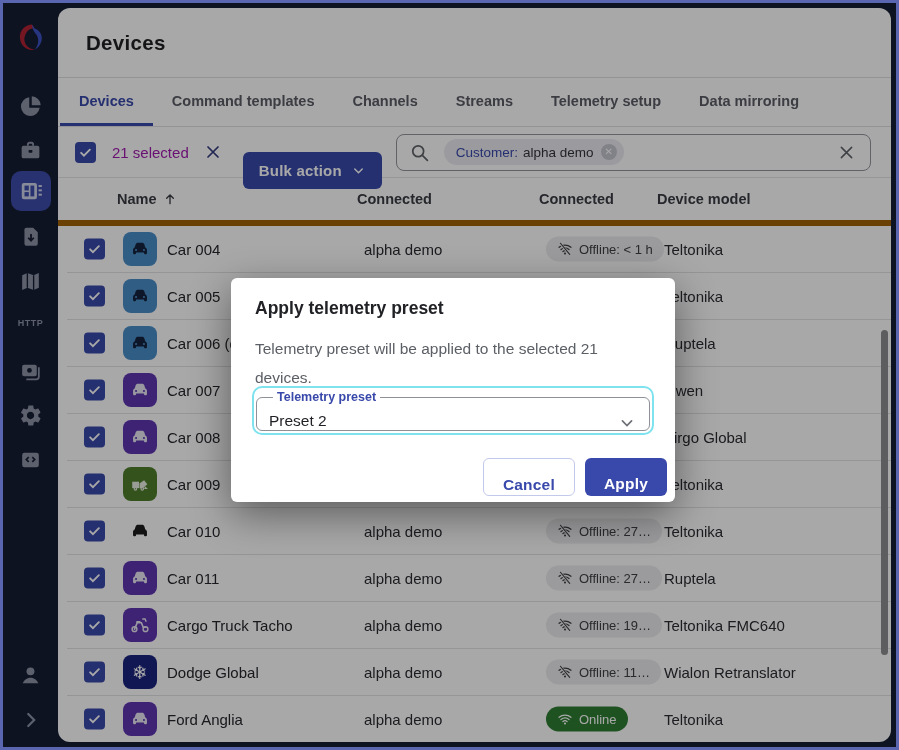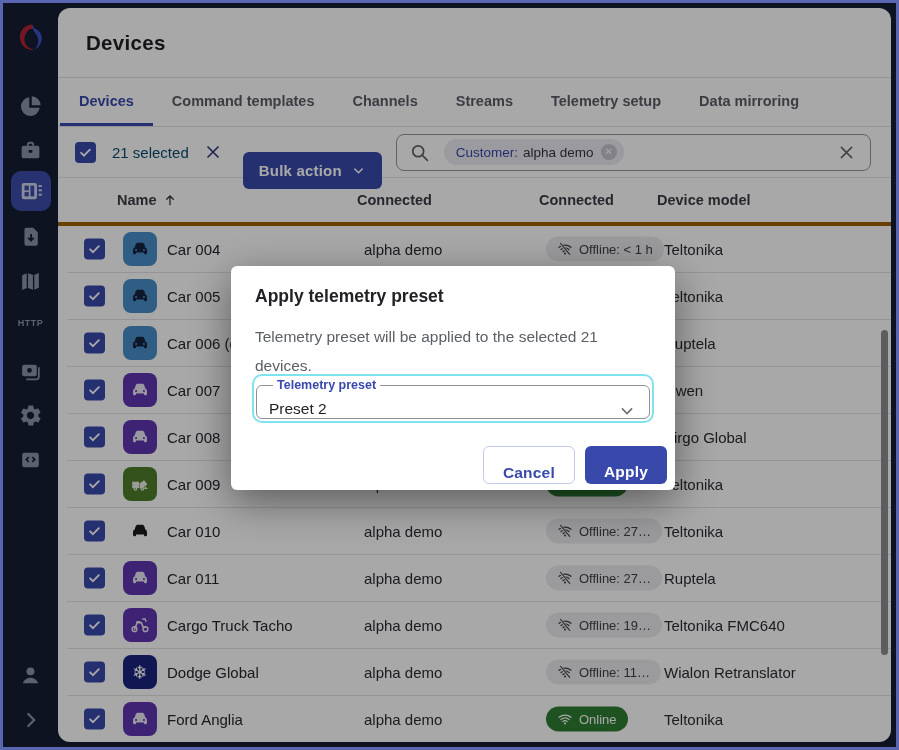--- a/index.html
+++ b/index.html
@@ -30,61 +30,61 @@
   .tabs { position:absolute; left:0; top:70px; width:100%; height:49px;
           border-bottom:1px solid #e0e0e4; display:flex; padding-left:2px; }
   .tab { padding:0 19px; line-height:46px; font-size:14.5px; font-weight:bold;
          color:#5a5d66; cursor:pointer; border-bottom:3px solid transparent; white-space:nowrap; }
   .tab.active { color:#3949ab; border-bottom-color:#3949ab; }
 
   .toolbar { position:absolute; left:0; top:119px; width:100%; height:51px;
              border-bottom:1px solid #e6e6ea; display:flex; align-items:center; padding-left:17px; }
   .checkbox { width:21px; height:21px; border-radius:4px; background:#3949ab;
               display:flex; align-items:center; justify-content:center; flex:0 0 auto; cursor:pointer; }
-  .sel-label { margin-left:16px; font-size:15px; color:#0c4a6e; }
+  .sel-label { margin-left:16px; font-size:15px; color:#a21caf; }
   .x-clear-sel { margin-left:14px; cursor:pointer; display:flex; }
   .bulk-btn { margin-left:20px; height:37px; background:#3949ab; color:#fff; border:none;
               border-radius:6px; font-size:15px; font-weight:bold; padding:0 16px;
               display:flex; align-items:center; gap:9px; cursor:pointer;
               font-family:inherit; letter-spacing:.2px;margin-top:36px; }
   .search { flex:1; margin-left:14px; margin-right:20px; height:37px; border:1px solid #93959c;
             border-radius:8px; display:flex; align-items:center; background:#fff; }
   .search .mag { margin-left:12px; display:flex; }
   .chip { margin-left:14px; height:26px; background:#ebebf2; border-radius:14px;
           display:flex; align-items:center; padding:0 7px 0 12px; cursor:pointer; }
   .chip .ck { color:#3949ab; font-size:13.5px; }
   .chip .cv { color:#33343a; font-size:13.5px; margin-left:5px; }
   .chip .cx { width:16px; height:16px; border-radius:50%; background:#c4c5cf; color:#fff;
               font-size:10px; line-height:16px; text-align:center; margin-left:7px; cursor:pointer; }
   .search .spacer { flex:1; }
   .search .clr { margin-right:14px; cursor:pointer; display:flex; }
 
   .thead { position:absolute; left:0; top:170px; width:100%; height:48px;
-           border-bottom:4px solid #a16207; }
+           border-bottom:6px solid #a16207; }
   .th { position:absolute; top:50%; transform:translateY(-50%); font-size:14.5px;
         font-weight:bold; color:#3a3c43; display:flex; align-items:center; gap:5px; }
 
   .rows { position:absolute; left:0; top:218px; width:100%;padding-left:9px; }
   .trow { position:relative; height:47px; border-bottom:1px solid #e3e3e6; cursor:pointer; }
   .cell { position:absolute; top:50%; transform:translateY(-50%); font-size:15px; color:#26272c; white-space:nowrap; }
   .c-check { left:17px; } .c-icon { left:56px; } .c-name { left:100px; }
   .c-cust { left:297px; color:#2b2c32; } .c-conn { left:479px; } .c-model { left:597px; color:#2b2c32; }
   .vicon { width:34px; height:34px; border-radius:8px; display:flex; align-items:center; justify-content:center; }
   .vicon .snow { font-size:19px; line-height:1; font-family:"DejaVu Sans",sans-serif; }
   .badge { display:inline-flex; align-items:center; gap:6px; height:25px; border-radius:13px;
            padding:0 11px; font-size:13px; }
   .badge.offline { background:#ebebee; color:#3f4045; }
   .badge.online  { background:#2e7d32; color:#ffffff; }
 
   .scroll-thumb { position:absolute; right:3px; top:322px; width:7px; height:325px;
                   background:#8d8d92; border-radius:4px; cursor:pointer; }
 
   
   .overlay { position:absolute; inset:0; background:rgba(0,0,0,.34); }
-  .modal { position:absolute; left:228px; top:263px; width:444px; height:224px;
+  .modal { position:absolute; left:228px; top:275px; width:444px; height:224px;
            background:#fff; border-radius:6px; box-shadow:0 12px 40px rgba(0,0,0,.45); }
   .modal h2 { position:absolute; left:24px; top:20px; font-size:17.5px; color:#212226; }
   .modal p  { position:absolute; left:24px; top:56px; width:398px; font-size:15.5px;
               line-height:29px; color:#5c6066; }
   .field-ring { position:absolute; left:21px; top:108px; width:402px; border:2px solid #7ee3ee;
                 border-radius:10px; padding:2px; cursor:pointer; }
   .field-ring fieldset { border:1px solid #8f9199; border-radius:6px; height:41px;
                          padding:0 12px; position:relative; }
   .field-ring legend { font-size:12.5px; color:#3949ab; font-weight:bold; padding:0 4px; margin-left:4px; }
   .field-ring .fval { position:absolute; left:12px; top:8px; font-size:15.5px; color:#1f2024; }

